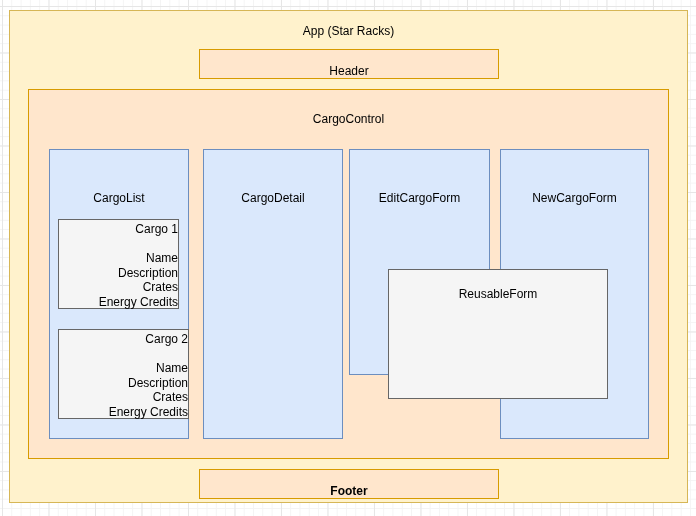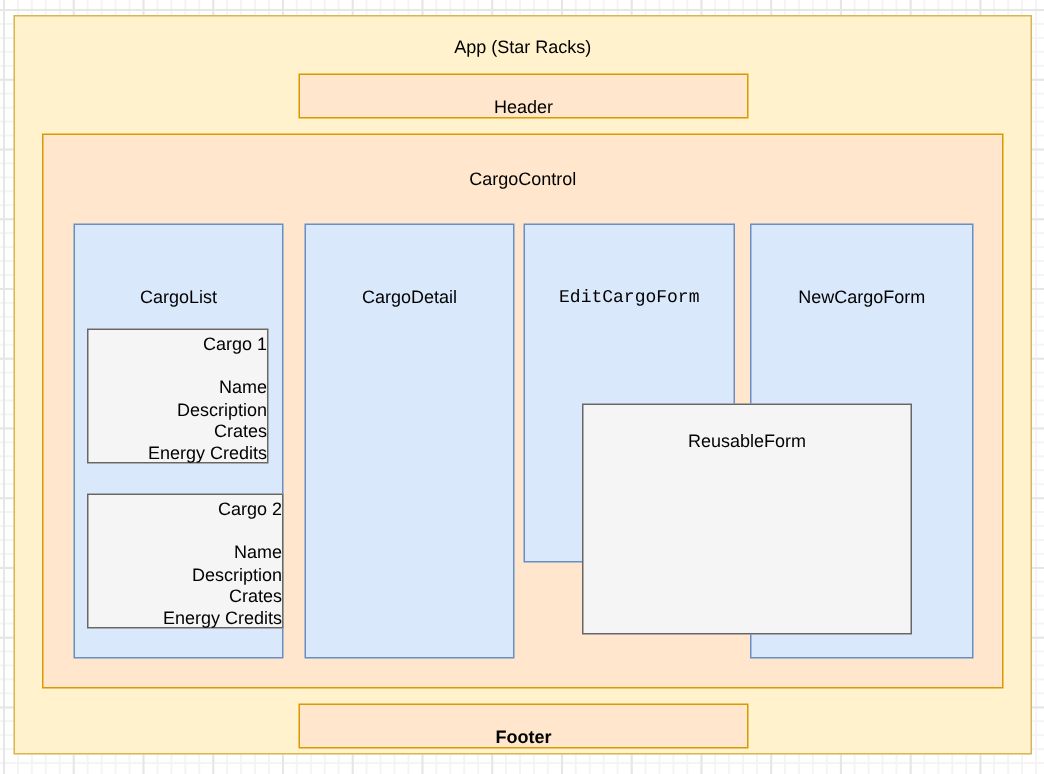--- a/index.html
+++ b/index.html
@@ -41,25 +41,25 @@
   .gray   { background: #F5F5F5; border: 1px solid #666666; }
 
   .centered { display: flex; align-items: flex-end; justify-content: center; }
 
   
   .app            { left: 9px;   top: 10px;  width: 679px; height: 493px; }
   .header         { left: 199px; top: 49px;  width: 300px; height: 30px;  }
   .cargo-control  { left: 28px;  top: 89px;  width: 641px; height: 370px; }
   .cargo-list     { left: 49px;  top: 149px; width: 140px; height: 290px; }
   .cargo-detail   { left: 203px; top: 149px; width: 140px; height: 290px; }
-  .edit-form      { left: 349px; top: 149px; width: 141px; height: 226px; font-family: Liberation Mono, monospace; }
+  .edit-form      { left: 349px; top: 149px; width: 141px; height: 226px; }
   .new-form       { left: 500px; top: 149px; width: 149px; height: 290px; }
   .card-1         { left: 58px;  top: 219px; width: 121px; height: 90px;  }
   .card-2         { left: 58px;  top: 329px; width: 131px; height: 90px;  }
-  .reusable-form  { left: 388px; top: 269px; width: 220px; height: 154px; }
+  .reusable-form  { left: 388px; top: 269px; width: 220px; height: 130px; }
   .footer         { left: 199px; top: 469px; width: 300px; height: 30px; font-weight: bold;  }
 
   .app-lbl       { top: 13px; }
   .control-lbl   { top: 22px; }
   .panel-lbl     { top: 41px; }
   .reusable-lbl  { top: 17px; }
 
   .card { padding-top: 2px; text-align: right; }
   .card-line { line-height: 14.6px; height: 14.6px; white-space: nowrap; }
 </style>

